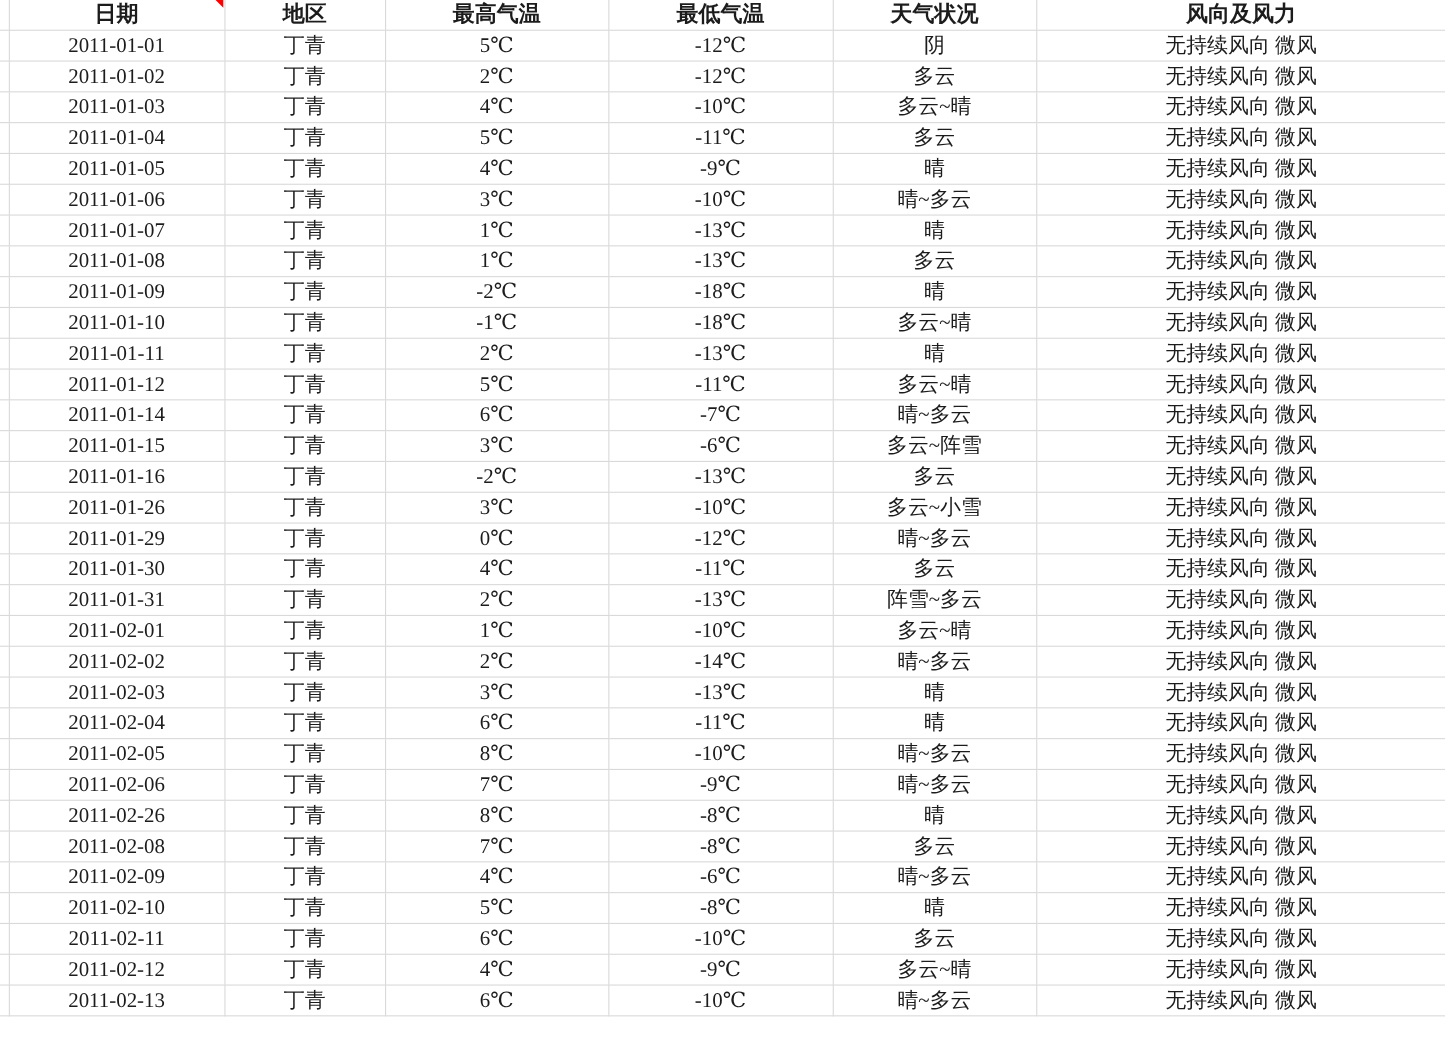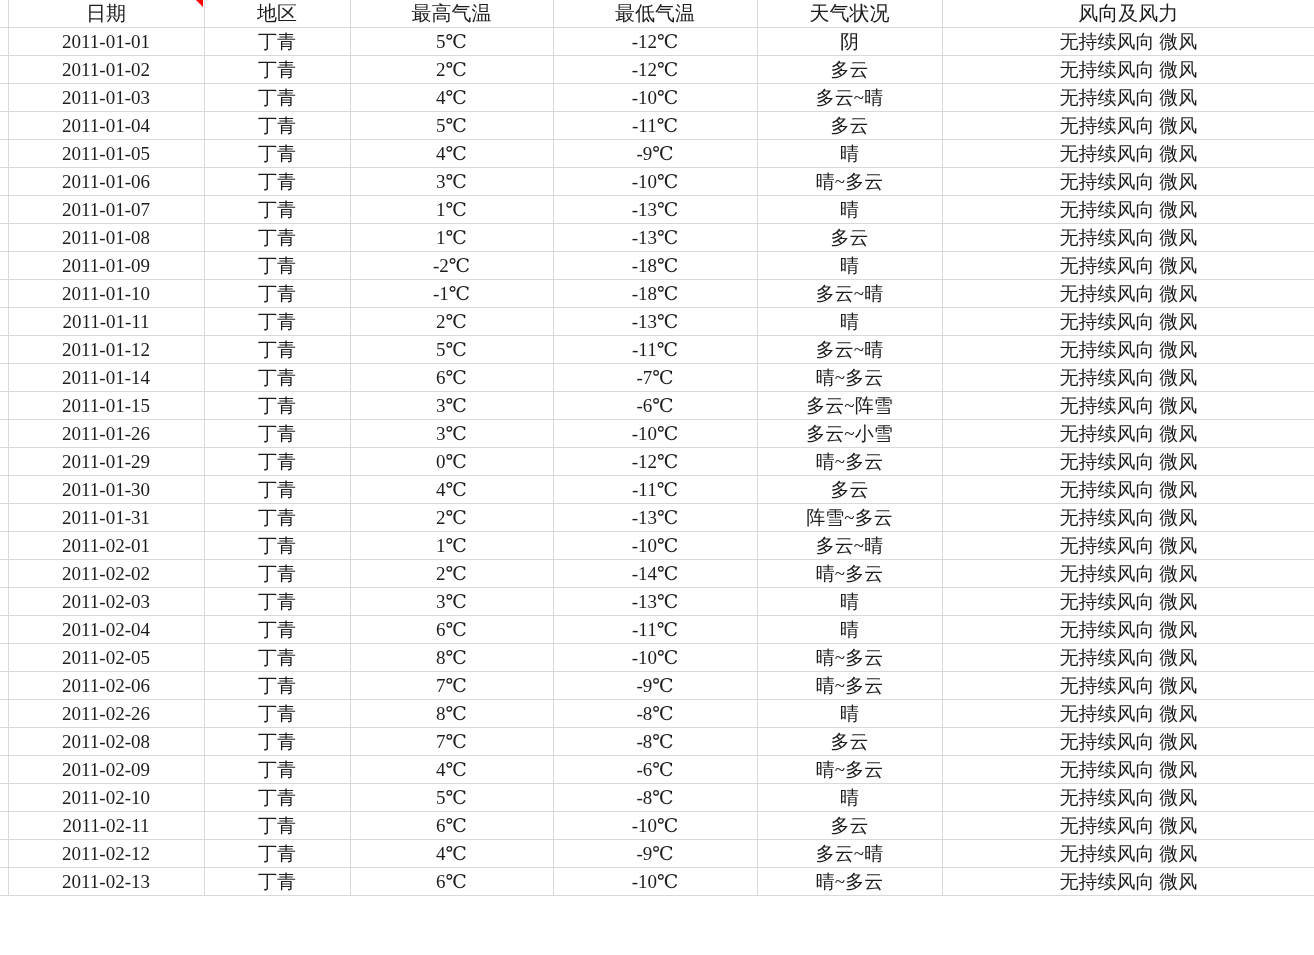--- a/index.html
+++ b/index.html
@@ -37,21 +37,21 @@
     line-height: 27px;
     white-space: nowrap;
     overflow: hidden;
   }
   table.grid td:last-child, table.grid th:last-child {
     border-right: none;
     margin-top: 16px;
   }
   table.grid thead th {
     font-size: 20px;
-    font-weight: normal;
+    font-weight: bold;
   }
   td.stub, th.stub {
     border-bottom: 1px solid #d9d9d9;
   }
   .comment-tri {
     position: absolute;
     top: 0;
     left: 196px;
     width: 0;
     height: 0;
@@ -208,20 +208,29 @@
           <td class="stub"></td>
           <td>2011-01-15</td>
           <td>丁青</td>
           <td>3℃</td>
           <td>-6℃</td>
           <td>多云~阵雪</td>
           <td>无持续风向 微风</td>
         </tr>
         <tr>
           <td class="stub"></td>
+          <td>2011-01-16</td>
+          <td>丁青</td>
+          <td>-2℃</td>
+          <td>-13℃</td>
+          <td>多云</td>
+          <td>无持续风向 微风</td>
+        </tr>
+        <tr>
+          <td class="stub"></td>
           <td>2011-01-26</td>
           <td>丁青</td>
           <td>3℃</td>
           <td>-10℃</td>
           <td>多云~小雪</td>
           <td>无持续风向 微风</td>
         </tr>
         <tr>
           <td class="stub"></td>
           <td>2011-01-29</td>

